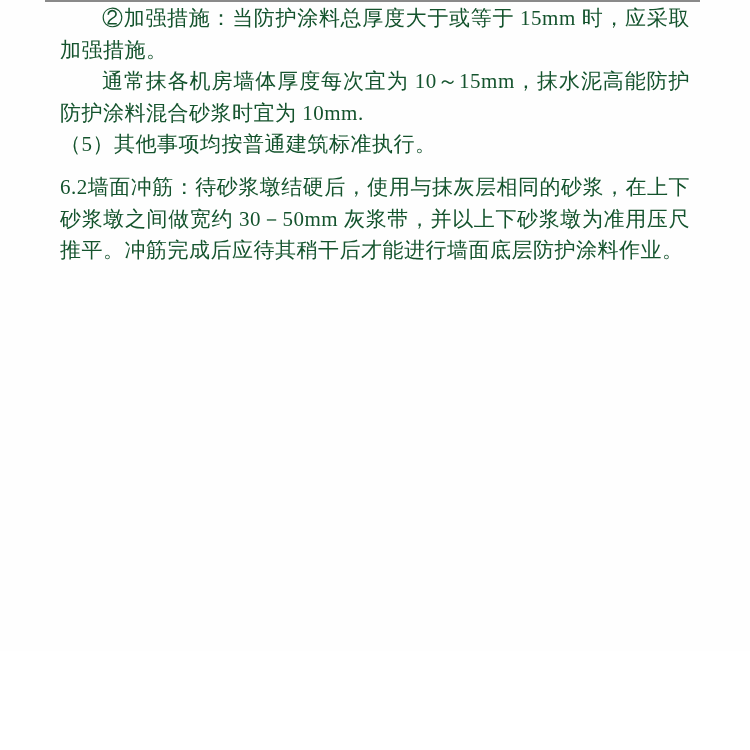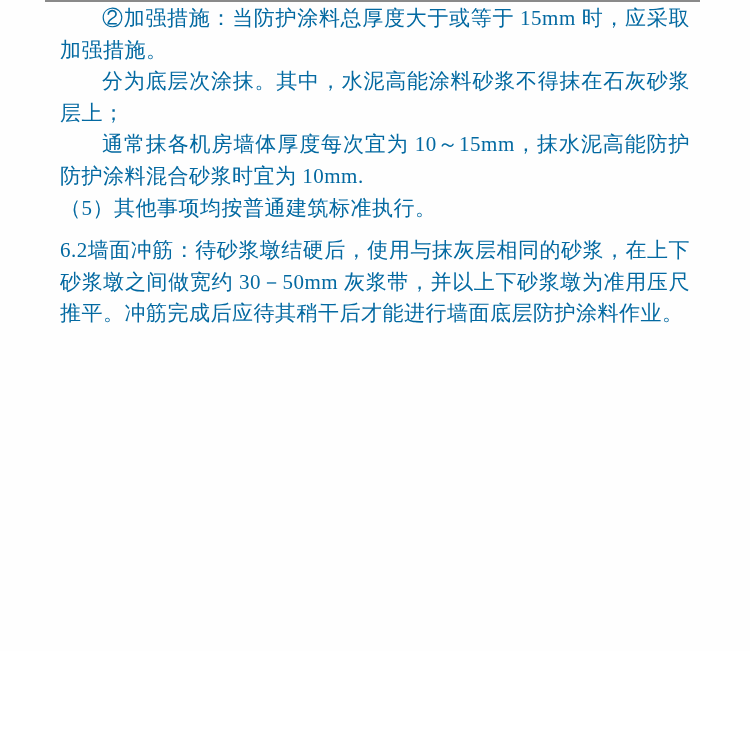--- a/index.html
+++ b/index.html
@@ -7,21 +7,21 @@
     padding: 0;
     background: #ffffff;
   }
   .page {
     position: relative;
     width: 750px;
     height: 651px;
     background: #fefefe;
     overflow: hidden;
     font-family: "Liberation Serif", "DejaVu Serif", serif;
-    color: #0369a1;
+    color: #14532d;
   }
   .top-rule {
     position: absolute;
     top: 0;
     left: 45px;
     width: 655px;
     height: 2px;
     background: #8a8a8a;
   }
   .doc-body {
@@ -45,18 +45,17 @@
     margin-top: 11px;
   }
 </style>
 </head>
 <body>
 
 <div class="page">
   <div class="top-rule"></div>
   <div class="doc-body">
       <p class="para indent">②加强措施：当防护涂料总厚度大于或等于 15mm 时，应采取加强措施。</p>
-      <p class="para indent">分为底层次涂抹。其中，水泥高能涂料砂浆不得抹在石灰砂浆层上；</p>
       <p class="para indent">通常抹各机房墙体厚度每次宜为 10～15mm，抹水泥高能防护防护涂料混合砂浆时宜为 10mm.</p>
       <p class="para">（5）其他事项均按普通建筑标准执行。</p>
       <p class="para spaced">6.2墙面冲筋：待砂浆墩结硬后，使用与抹灰层相同的砂浆，在上下砂浆墩之间做宽约 30－50mm 灰浆带，并以上下砂浆墩为准用压尺推平。冲筋完成后应待其稍干后才能进行墙面底层防护涂料作业。</p>
     </div>
 </div>
 
 </body></html>

